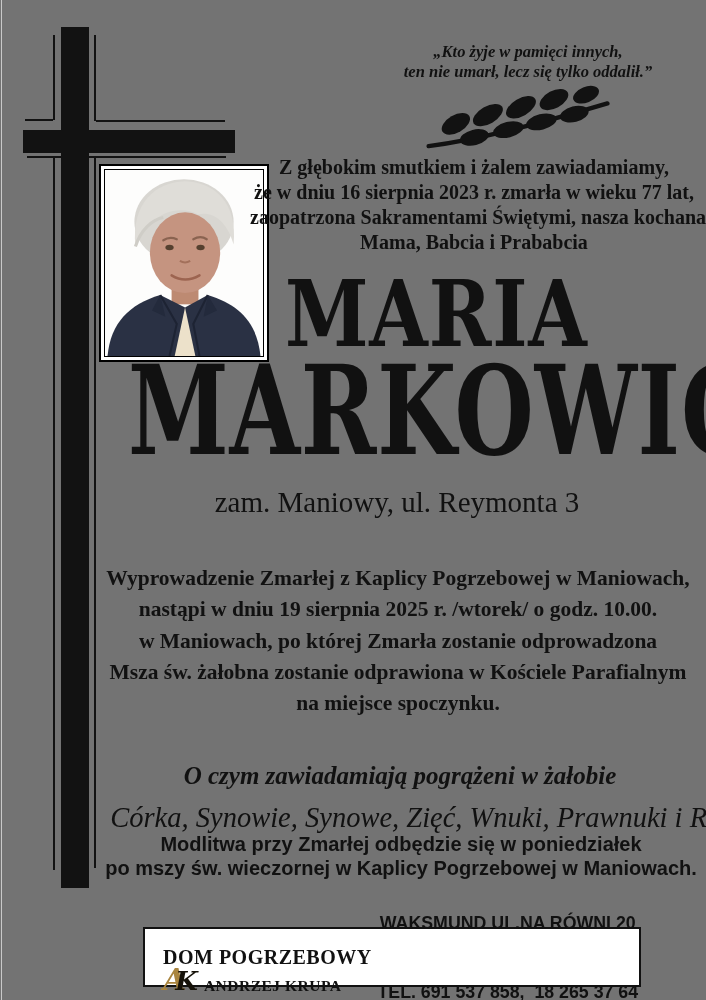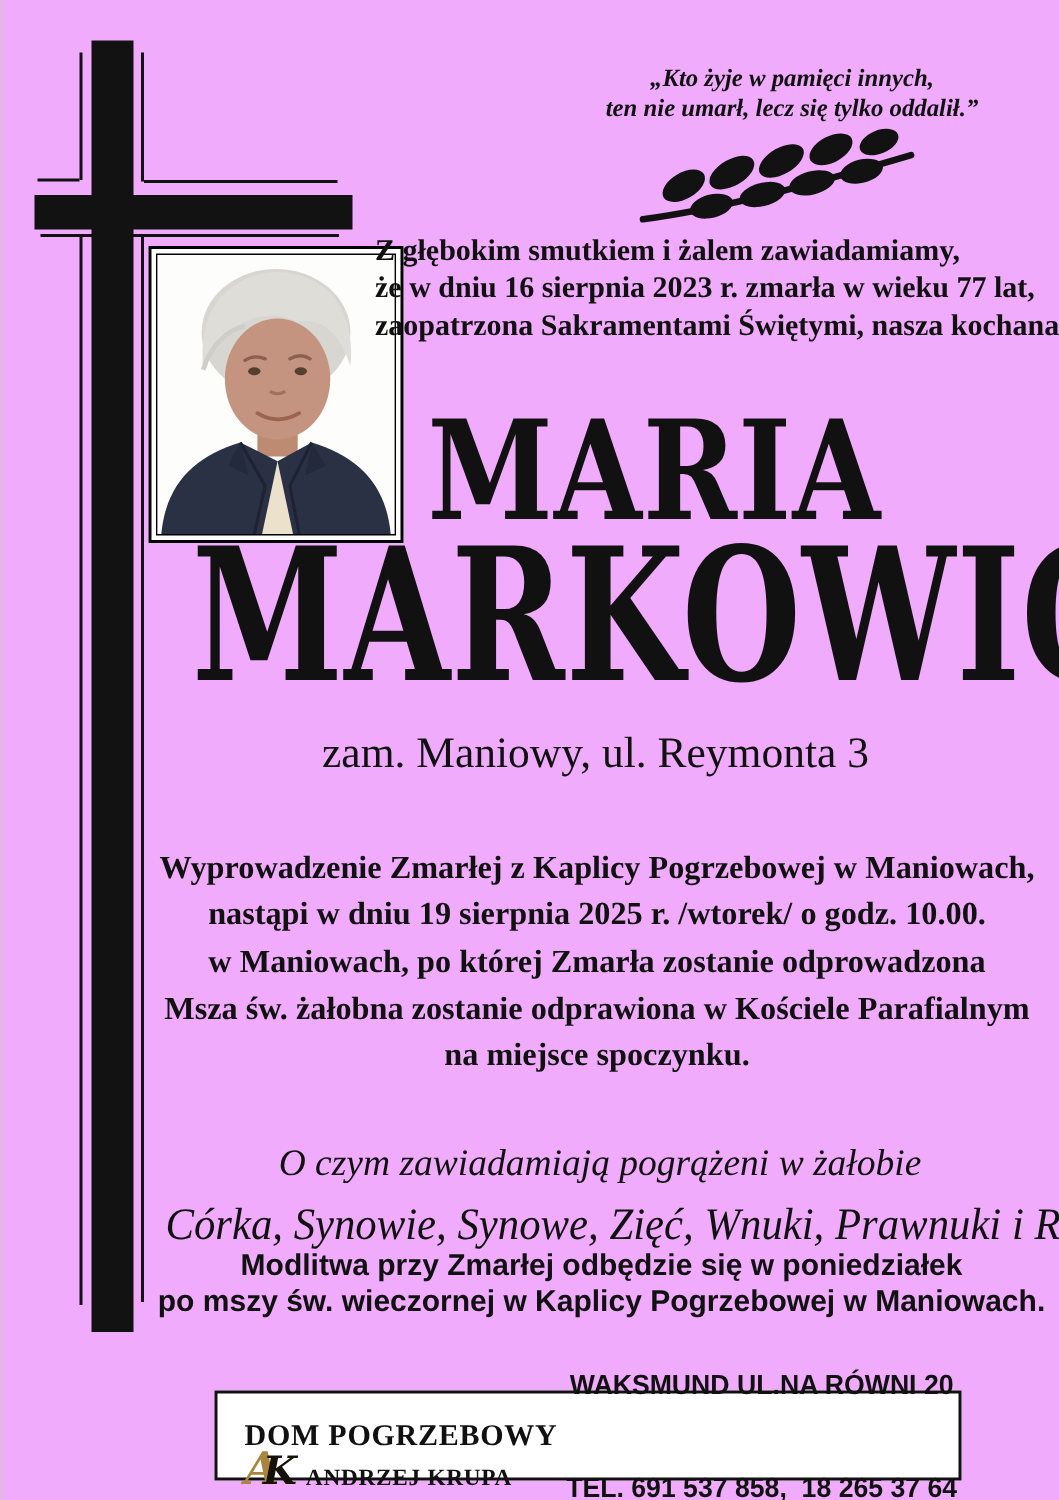--- a/index.html
+++ b/index.html
@@ -1,17 +1,17 @@
 <!DOCTYPE html>
 <html><head>
 <meta charset="utf-8">
 <style>
   html,body{margin:0;padding:0;background:#ffffff;}
   .sheet{
-    position:relative;width:706px;height:1000px;background:#f0abfc;
+    position:relative;width:706px;height:1000px;background:#737373;
     font-family:"Liberation Serif", serif;color:#111;overflow:hidden;
   }
   .edge-line{position:absolute;left:1px;top:0;width:1px;height:1000px;background:#c9c9c9;}
 
   
   .cross *{position:absolute;background:#121212;}
   .cv  {left:61px;  top:27px;  width:28px;  height:861px;}
   .ch  {left:23px;  top:130px; width:212px; height:23px;}
   .tvl1{left:53px;  top:35px;  width:2px;   height:85px;}
   .tvr1{left:94px;  top:35px;  width:2px;   height:86px;}
@@ -31,21 +31,21 @@
   
   .photo-frame{
     position:absolute;left:99px;top:164px;width:170px;height:198px;
     border:2px solid #000;box-sizing:border-box;padding:3px;background:#fff;
   }
   .photo-inner{width:100%;height:100%;border:1px solid #000;box-sizing:border-box;overflow:hidden;background:#fdfdfc;}
   .photo-inner svg{display:block;width:100%;height:100%;}
 
   
   .announce{
-    position:absolute;left:250px;top:155px;width:448px;text-align:left;
+    position:absolute;left:250px;top:155px;width:448px;text-align:center;
     font-weight:bold;font-size:20px;line-height:25px;white-space:nowrap;
   }
   .name-first{
     position:absolute;left:256px;top:268px;width:322px;text-align:center;
     font-family:"DejaVu Serif", serif;font-weight:bold;font-size:92px;line-height:1;
     letter-spacing:1px;transform:scale(0.82,1);transform-origin:center top;white-space:nowrap;
   }
   .name-last{
     position:absolute;left:38px;top:350px;width:692px;text-align:center;
     font-family:"DejaVu Serif", serif;font-weight:bold;font-size:123px;line-height:1;
@@ -54,21 +54,21 @@
   .origin-block{
     position:absolute;left:95px;top:486px;width:604px;text-align:center;
     font-size:29px;line-height:33px;white-space:nowrap;
   }
   .details{
     position:absolute;left:92px;top:563px;width:612px;text-align:center;
     font-weight:bold;font-size:21.5px;line-height:31.3px;white-space:nowrap;
   }
   .mourn-intro{
     position:absolute;left:95px;top:762px;width:610px;text-align:center;
-    font-style:italic;font-size:25px;white-space:nowrap;
+    font-style:italic;font-size:25px;white-space:nowrap;font-weight:bold;
   }
   .mourn-family{
     position:absolute;left:95px;top:800px;width:610px;text-align:center;
     font-style:italic;font-size:30px;white-space:nowrap;
     transform:scaleX(0.95);transform-origin:center top;
   }
   .prayer{
     position:absolute;left:95px;top:832px;width:612px;text-align:center;
     font-family:"Liberation Sans", sans-serif;font-weight:bold;font-size:20px;line-height:24px;white-space:nowrap;
   }
@@ -151,20 +151,21 @@
         <path d="M55,121 L47,136 L60,142 Z" fill="#232a3c"></path>
         <path d="M101,121 L110,136 L97,142 Z" fill="#232a3c"></path>
       </svg>
     </div>
   </div>
 
   <div class="announce">
     <div>Z głębokim smutkiem i żalem zawiadamiamy,</div>
     <div>że w dniu 16 sierpnia 2023 r. zmarła w wieku 77 lat,</div>
     <div>zaopatrzona Sakramentami Świętymi, nasza kochana</div>
+    <div>Mama, Babcia i Prababcia</div>
   </div>
 
   <div class="name-first">MARIA</div>
   <div class="name-last">MARKOWICZ</div>
 
   <div class="origin-block">
     <div>zam. Maniowy, ul. Reymonta 3</div>
   </div>
 
   <div class="details">

